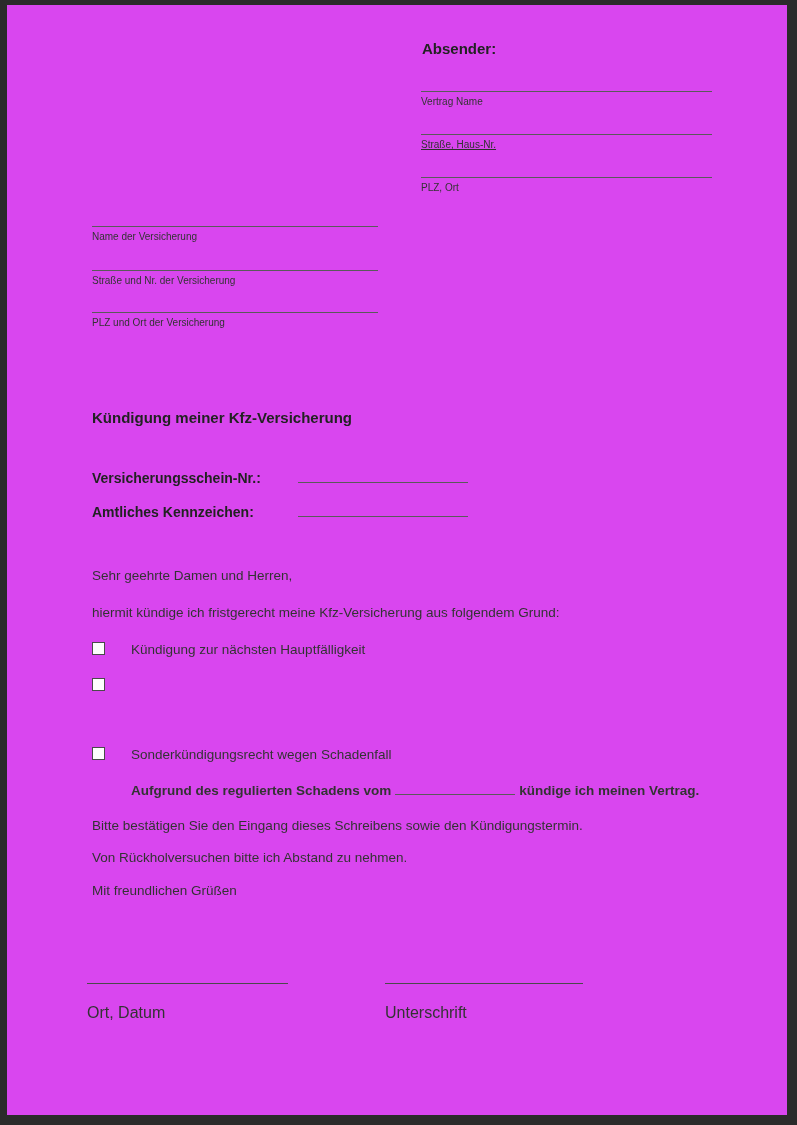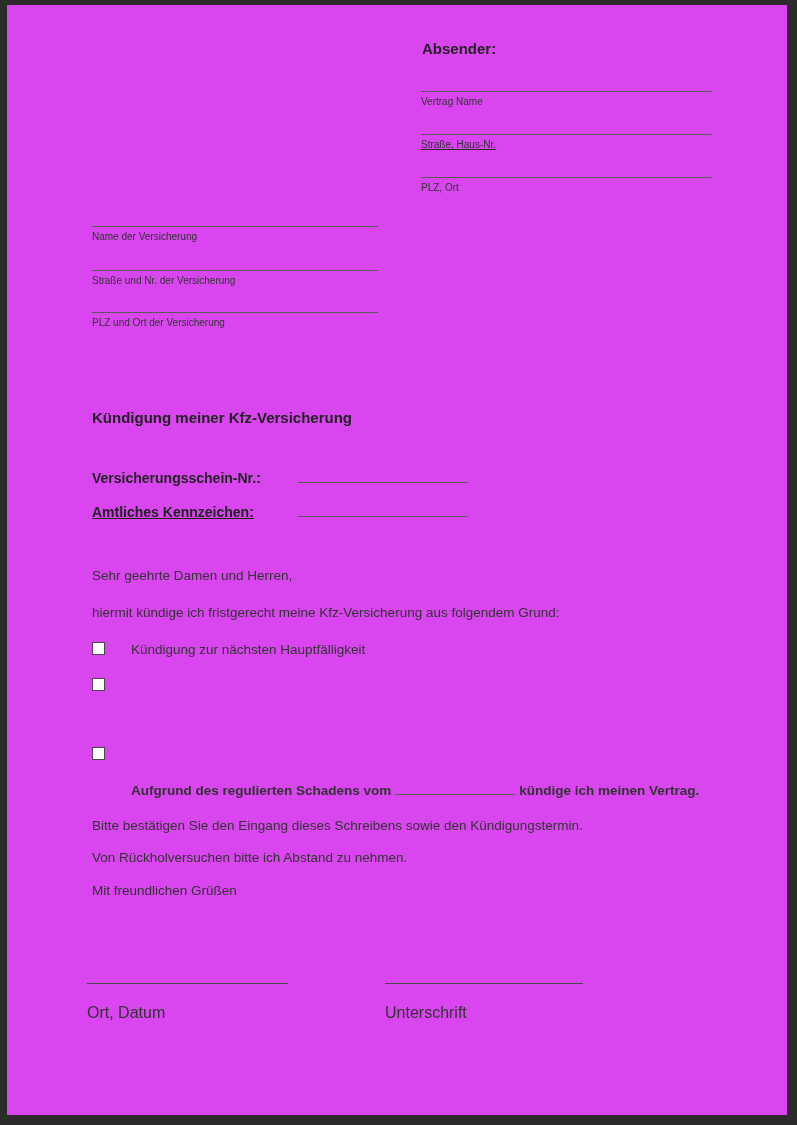--- a/index.html
+++ b/index.html
@@ -125,33 +125,34 @@
     <div class="flabel">PLZ und Ort der Versicherung</div>
   </div>
 
   <div class="abs heading-bold" style="left:85px; top:404px;">Kündigung meiner Kfz-Versicherung</div>
 
   <div class="kv-row" style="left:85px; top:464px;">
     <span style="display:inline-block; width:206px;">Versicherungsschein-Nr.:</span><span class="kv-line"></span>
   </div>
 
   <div class="kv-row" style="left:85px; top:498px;">
-    <span style="display:inline-block; width:206px;text-decoration:underline;">Amtliches Kennzeichen:</span><span class="kv-line"></span>
+    <span style="display:inline-block; width:206px;">Amtliches Kennzeichen:</span><span class="kv-line"></span>
   </div>
 
   <div class="para" style="left:85px; top:563px;">Sehr geehrte Damen und Herren,</div>
 
   <div class="para" style="left:85px; top:600px;">hiermit kündige ich fristgerecht meine Kfz-Versicherung aus folgendem Grund:</div>
 
   <div class="checkbox" style="left:85px; top:637px;"></div>
   <div class="para" style="left:124px; top:637px;">Kündigung zur nächsten Hauptfälligkeit</div>
 
   <div class="checkbox" style="left:85px; top:673px;"></div>
 
   <div class="checkbox" style="left:85px; top:742px;"></div>
+  <div class="para" style="left:124px; top:742px;">Sonderkündigungsrecht wegen Schadenfall</div>
   <div class="para" style="left:124px; top:778px;font-weight:bold;">
     <span>Aufgrund des regulierten Schadens vom</span><span class="inline-line"></span><span>kündige ich meinen Vertrag.</span>
   </div>
 
   <div class="para" style="left:85px; top:813px;">Bitte bestätigen Sie den Eingang dieses Schreibens sowie den Kündigungstermin.</div>
 
   <div class="para" style="left:85px; top:845px;">Von Rückholversuchen bitte ich Abstand zu nehmen.</div>
 
   <div class="para" style="left:85px; top:878px;">Mit freundlichen Grüßen</div>
 

